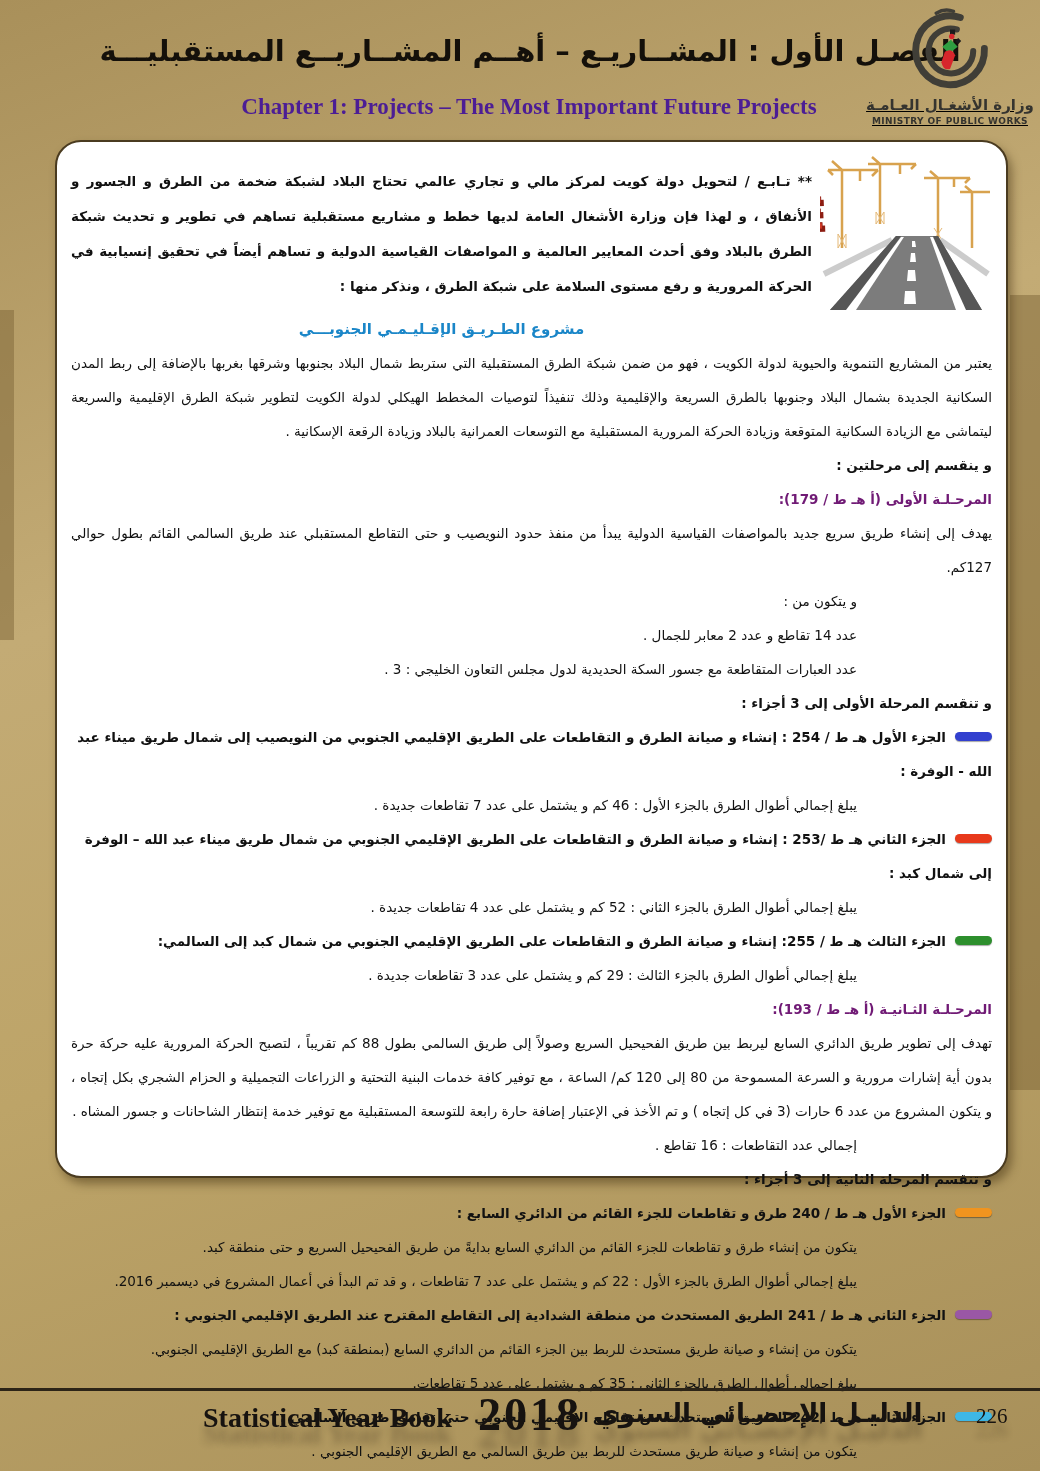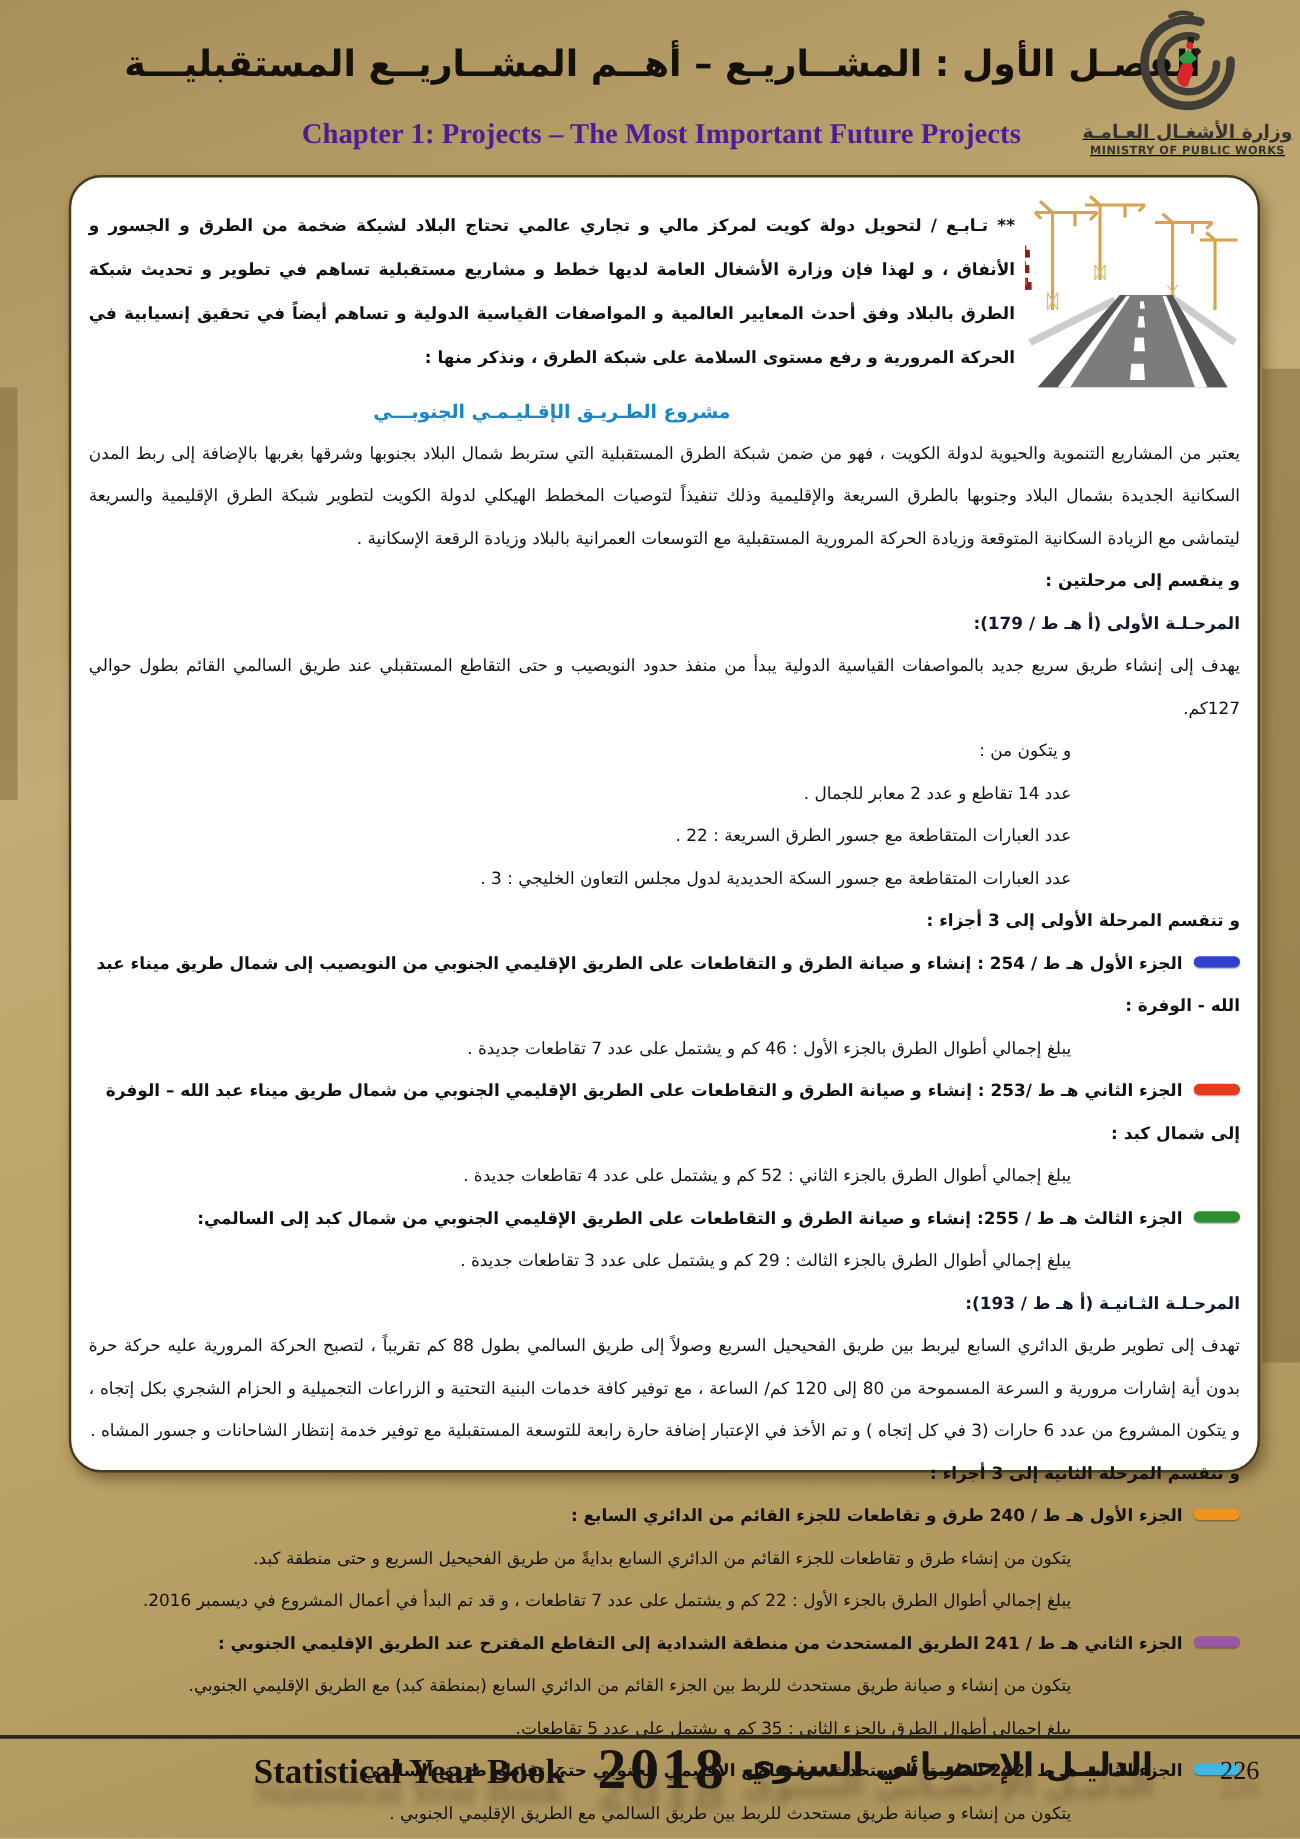--- a/index.html
+++ b/index.html
@@ -31,21 +31,21 @@
   .top-row{display:flex;gap:8px;}
   .future-fig{flex:0 0 172px;padding-top:2px;}
   .intro-col{flex:1;padding-top:14px;}
   .intro-col .intro{font-weight:bold;text-align:justify;line-height:35px;font-size:13.5px;margin:0;}
   .project-title{color:#1a86c8;font-weight:bold;font-size:15px;text-align:center;margin:16px 0 0;letter-spacing:.5px;}
 
   .box-body{margin-top:8px;}
   .box-body p{margin:0;font-size:13.5px;line-height:34px;}
   .justify{text-align:justify;}
   .bold{font-weight:bold;text-align:right;}
-  .blue-heading{color:#0f172a;font-weight:bold;font-size:14px;}
+  .blue-heading{color:#701a75;font-weight:bold;font-size:14px;}
   .indent{padding-right:135px;}
   .part-title{font-weight:bold;}
   .bar{display:inline-block;width:37px;height:9px;border-radius:5px;margin-left:9px;
     vertical-align:middle;position:relative;top:-2px;box-shadow:0 1px 1px rgba(0,0,0,.35);}
   .footnote{position:absolute;bottom:10px;right:0;left:0;text-align:center;color:#e01f1f;
     font-weight:bold;font-size:11.5px;line-height:15px;padding:0 80px;direction:rtl;}
 
   
   .page-rule{position:absolute;top:1388px;left:0;width:100%;height:3px;background:#2c2417;}
   .footer{position:absolute;top:1394px;left:0;width:100%;height:76px;}
@@ -125,35 +125,35 @@
   </div>
 
   <div class="box-body">
     <p class="justify">يعتبر من المشاريع التنموية والحيوية لدولة الكويت ، فهو من ضمن شبكة الطرق المستقبلية التي ستربط شمال البلاد بجنوبها وشرقها بغربها بالإضافة إلى ربط المدن السكانية الجديدة بشمال البلاد وجنوبها بالطرق السريعة والإقليمية وذلك تنفيذاً لتوصيات المخطط الهيكلي لدولة الكويت لتطوير شبكة الطرق الإقليمية والسريعة ليتماشى مع الزيادة السكانية المتوقعة وزيادة الحركة المرورية المستقبلية مع التوسعات العمرانية بالبلاد وزيادة الرقعة الإسكانية .</p>
     <p class="bold">و ينقسم إلى مرحلتين :</p>
 
     <p class="blue-heading">المرحـلـة الأولى (أ هـ ط / 179):</p>
     <p class="justify">يهدف إلى إنشاء طريق سريع جديد بالمواصفات القياسية الدولية يبدأ من منفذ حدود النويصيب و حتى التقاطع المستقبلي عند طريق السالمي القائم بطول حوالي 127كم.</p>
     <p class="indent">و يتكون من :</p>
     <p class="indent">عدد 14 تقاطع و عدد 2 معابر للجمال .</p>
-    <p class="indent">عدد العبارات المتقاطعة مع جسور الطرق السريعة : 22 .</p>
     <p class="indent">عدد العبارات المتقاطعة مع جسور السكة الحديدية لدول مجلس التعاون الخليجي : 3 .</p>
     <p class="bold">و تنقسم المرحلة الأولى إلى 3 أجزاء :</p>
 
     <p class="part-title"><span class="bar" style="background-color: rgb(50, 64, 207);"></span><span>الجزء الأول هـ ط / 254 : إنشاء و صيانة الطرق و التقاطعات على الطريق الإقليمي الجنوبي من النويصيب إلى شمال طريق ميناء عبد الله - الوفرة :</span></p>
     <p class="indent">يبلغ إجمالي أطوال الطرق بالجزء الأول : 46 كم و يشتمل على عدد 7 تقاطعات جديدة .</p>
 
     <p class="part-title"><span class="bar" style="background-color: rgb(232, 57, 27);"></span><span>الجزء الثاني هـ ط /253 : إنشاء و صيانة الطرق و التقاطعات على الطريق الإقليمي الجنوبي من شمال طريق ميناء عبد الله – الوفرة إلى شمال كبد :</span></p>
     <p class="indent">يبلغ إجمالي أطوال الطرق بالجزء الثاني : 52 كم و يشتمل على عدد 4 تقاطعات جديدة .</p>
 
     <p class="part-title"><span class="bar" style="background-color: rgb(45, 143, 45);"></span><span>الجزء الثالث هـ ط / 255: إنشاء و صيانة الطرق و التقاطعات على الطريق الإقليمي الجنوبي من شمال كبد إلى السالمي:</span></p>
     <p class="indent">يبلغ إجمالي أطوال الطرق بالجزء الثالث : 29 كم و يشتمل على عدد 3 تقاطعات جديدة .</p>
 
     <p class="blue-heading">المرحـلـة الثـانيـة (أ هـ ط / 193):</p>
     <p class="justify">تهدف إلى تطوير طريق الدائري السابع ليربط بين طريق الفحيحيل السريع وصولاً إلى طريق السالمي بطول 88 كم تقريباً ، لتصبح الحركة المرورية عليه حركة حرة بدون أية إشارات مرورية و السرعة المسموحة من 80 إلى 120 كم/ الساعة ، مع توفير كافة خدمات البنية التحتية و الزراعات التجميلية و الحزام الشجري بكل إتجاه ، و يتكون المشروع من عدد 6 حارات (3 في كل إتجاه ) و تم الأخذ في الإعتبار إضافة حارة رابعة للتوسعة المستقبلية مع توفير خدمة إنتظار الشاحانات و جسور المشاه .</p>
+    <p class="indent">إجمالي عدد التقاطعات : 16 تقاطع .</p>
     <p class="bold">و تنقسم المرحلة الثانية إلى 3 أجزاء :</p>
 
     <p class="part-title"><span class="bar" style="background-color: rgb(240, 148, 31);"></span><span>الجزء الأول هـ ط / 240 طرق و تقاطعات للجزء القائم من الدائري السابع :</span></p>
     <p class="indent">يتكون من إنشاء طرق و تقاطعات للجزء القائم من الدائري السابع بدايةً من طريق الفحيحيل السريع و حتى منطقة كبد.</p>
     <p class="indent">يبلغ إجمالي أطوال الطرق بالجزء الأول : 22 كم و يشتمل على عدد 7 تقاطعات ، و قد تم البدأ في أعمال المشروع في ديسمبر 2016.</p>
 
     <p class="part-title"><span class="bar" style="background-color: rgb(154, 87, 165);"></span><span>الجزء الثاني هـ ط / 241 الطريق المستحدث من منطقة الشدادية إلى التقاطع المقترح عند الطريق الإقليمي الجنوبي :</span></p>
     <p class="indent">يتكون من إنشاء و صيانة طريق مستحدث للربط بين الجزء القائم من الدائري السابع (بمنطقة كبد) مع الطريق الإقليمي الجنوبي.</p>
     <p class="indent">يبلغ إجمالي أطوال الطرق بالجزء الثاني : 35 كم و يشتمل على عدد 5 تقاطعات.</p>
 

